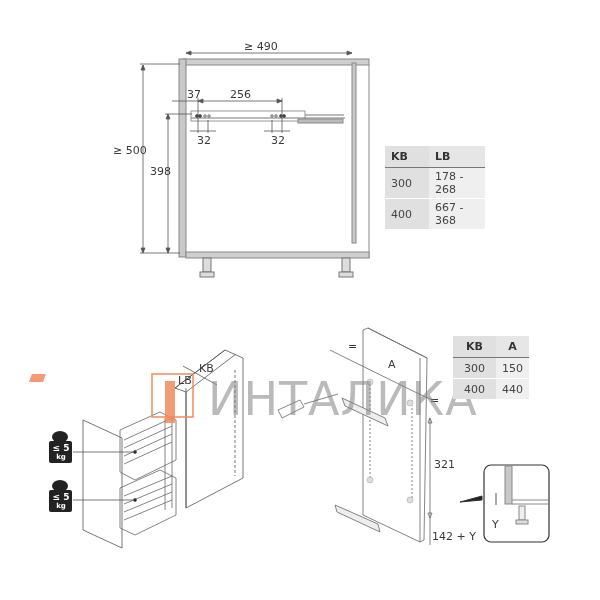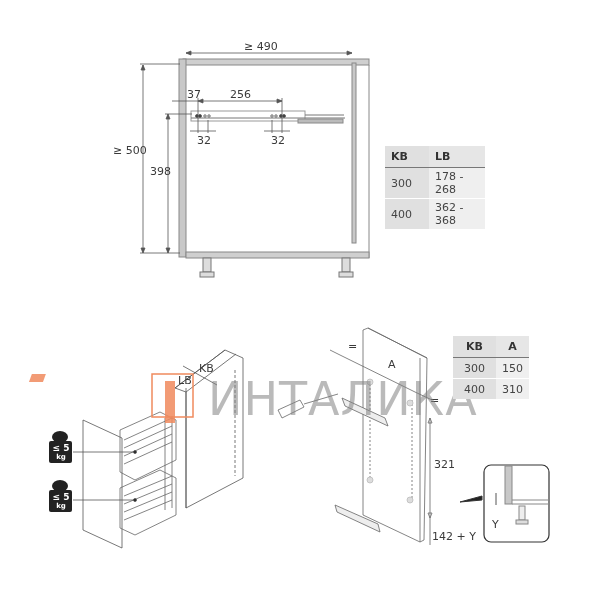--- a/index.html
+++ b/index.html
@@ -201,33 +201,33 @@
       <tr>
     <th class="k">KB</th>
     <th>LB</th>
   </tr>
   <tr>
     <td class="k">300</td>
     <td>178 - 268</td>
   </tr>
   <tr>
     <td class="k">400</td>
-    <td>362 - 368</td>
+    <td>667 - 368</td>
   </tr>
 </tbody>
   </table>
 
 <table class="tbl tbl2" style="left:453px;top:336px;width:76px;">
   <tbody>
       <tr>
     <th class="k">KB</th>
     <th>A</th>
   </tr>
   <tr>
     <td class="k">300</td>
     <td>150</td>
   </tr>
   <tr>
     <td class="k">400</td>
-    <td>310</td>
+    <td>440</td>
   </tr>
 </tbody>
   </table>
 
 </body></html>

